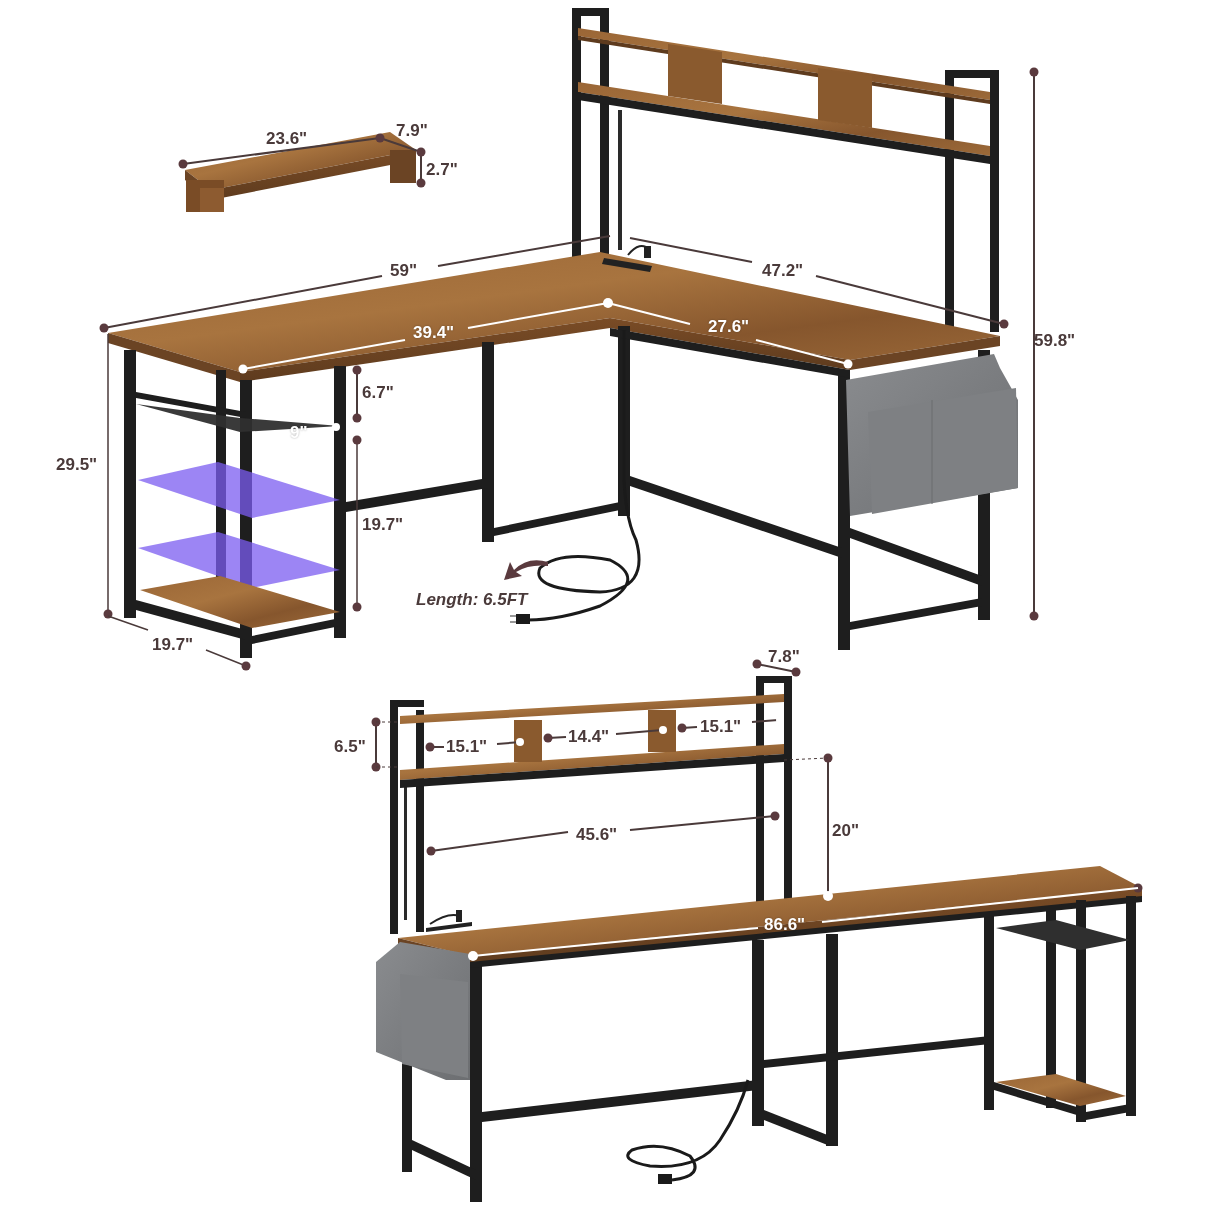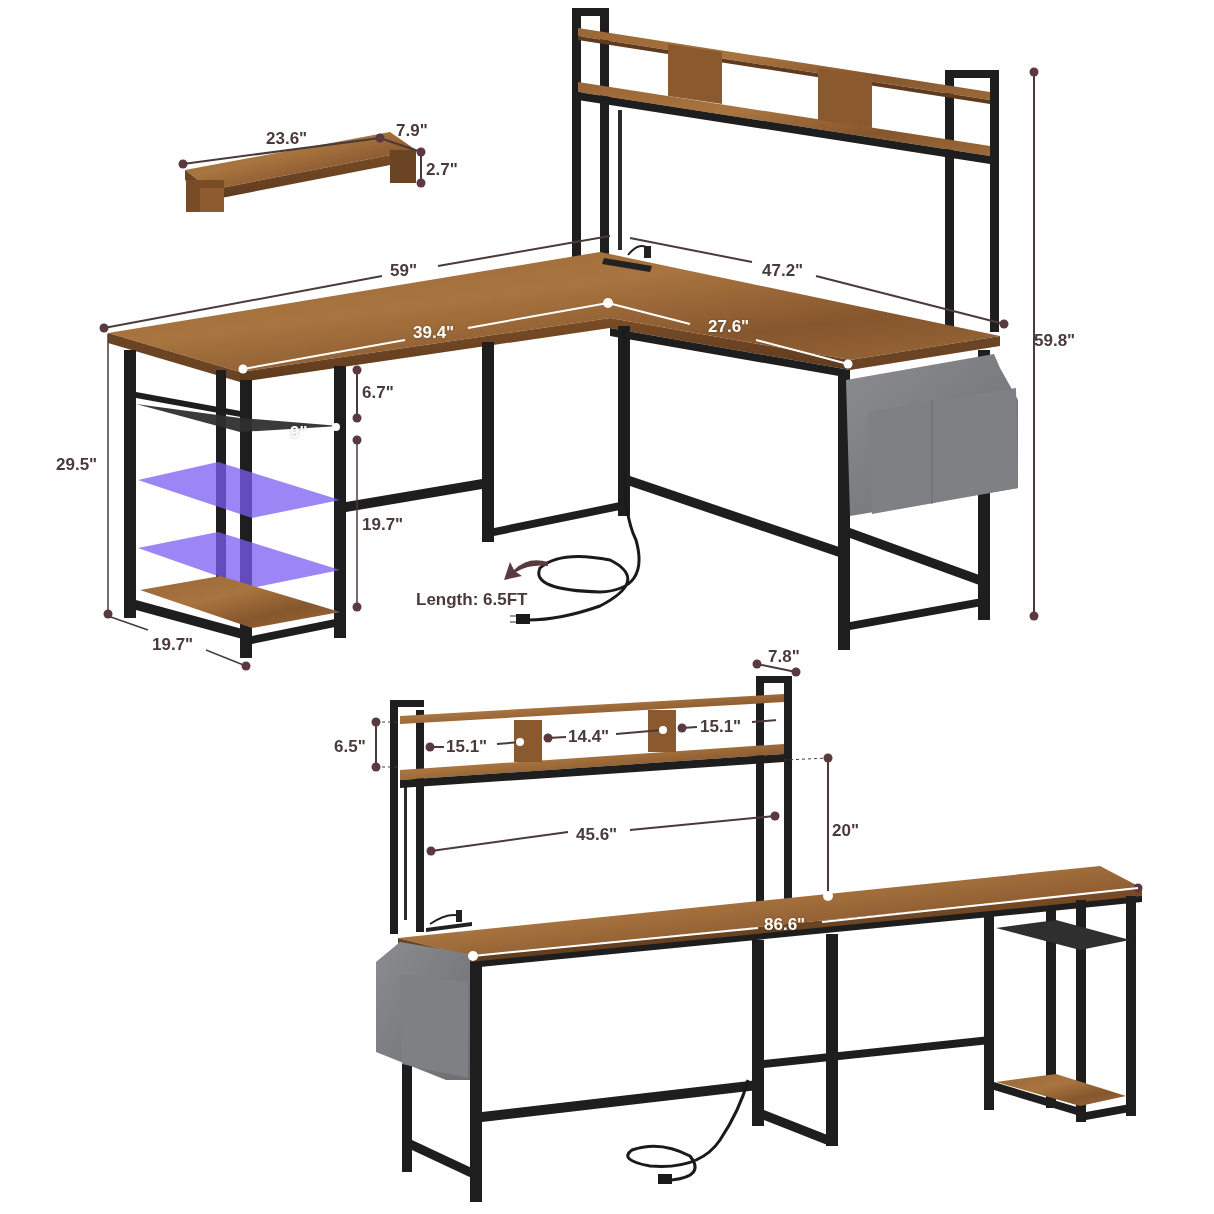--- a/index.html
+++ b/index.html
@@ -270,21 +270,21 @@
 <span class="lbl dark" style="left:390px;top:262px;">59"</span>
 <span class="lbl dark" style="left:762px;top:262px;">47.2"</span>
 <span class="lbl light" style="left:413px;top:324px;">39.4"</span>
 <span class="lbl light" style="left:708px;top:318px;">27.6"</span>
 <span class="lbl dark" style="left:1034px;top:332px;">59.8"</span>
 <span class="lbl dark" style="left:56px;top:456px;">29.5"</span>
 <span class="lbl dark" style="left:362px;top:384px;">6.7"</span>
 <span class="lbl light" style="left:290px;top:424px;">9"</span>
 <span class="lbl dark" style="left:362px;top:516px;">19.7"</span>
 <span class="lbl dark" style="left:152px;top:636px;">19.7"</span>
-<span class="lbl dark" style="left:416px;top:591px;">Length: 6.5FT</span>
+<span class="lbl dark" style="left:416px;top:591px;font-style:italic;">Length: 6.5FT</span>
 
 <span class="lbl dark" style="left:768px;top:648px;">7.8"</span>
 <span class="lbl dark" style="left:334px;top:738px;">6.5"</span>
 <span class="lbl dark" style="left:446px;top:738px;">15.1"</span>
 <span class="lbl dark" style="left:568px;top:728px;">14.4"</span>
 <span class="lbl dark" style="left:700px;top:718px;">15.1"</span>
 <span class="lbl dark" style="left:576px;top:826px;">45.6"</span>
 <span class="lbl dark" style="left:832px;top:822px;">20"</span>
 <span class="lbl light" style="left:764px;top:916px;">86.6"</span>
 

